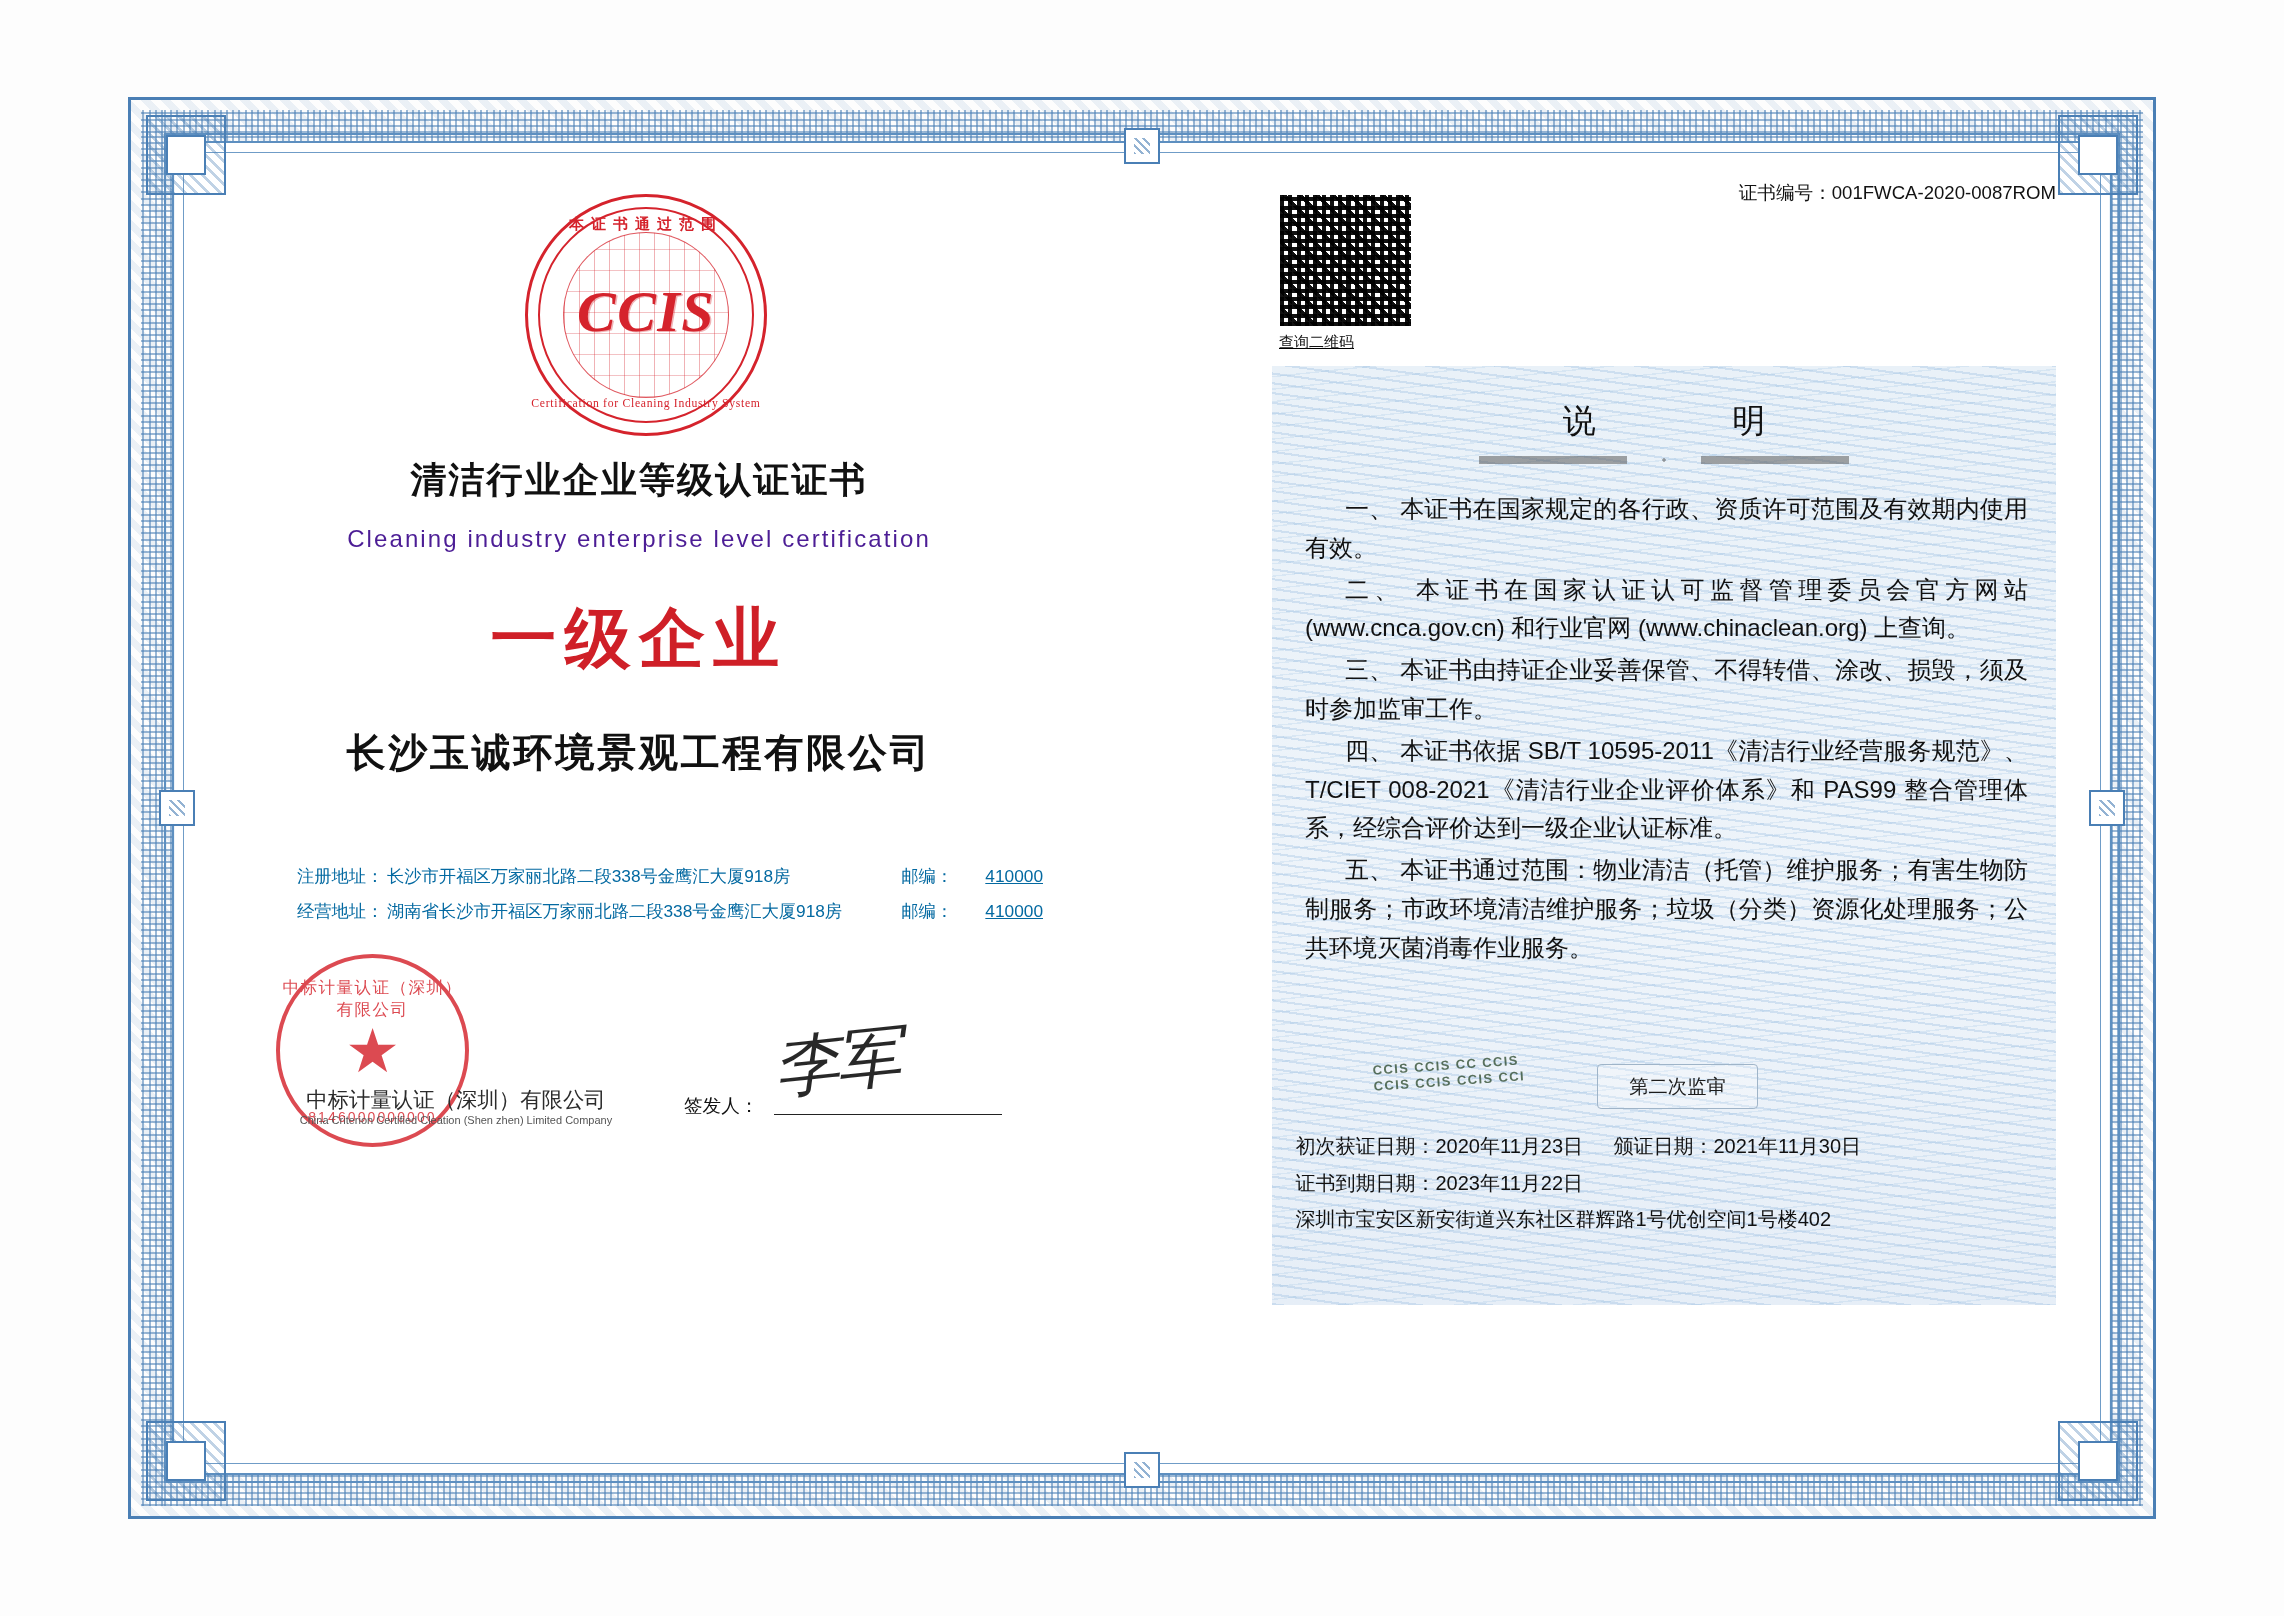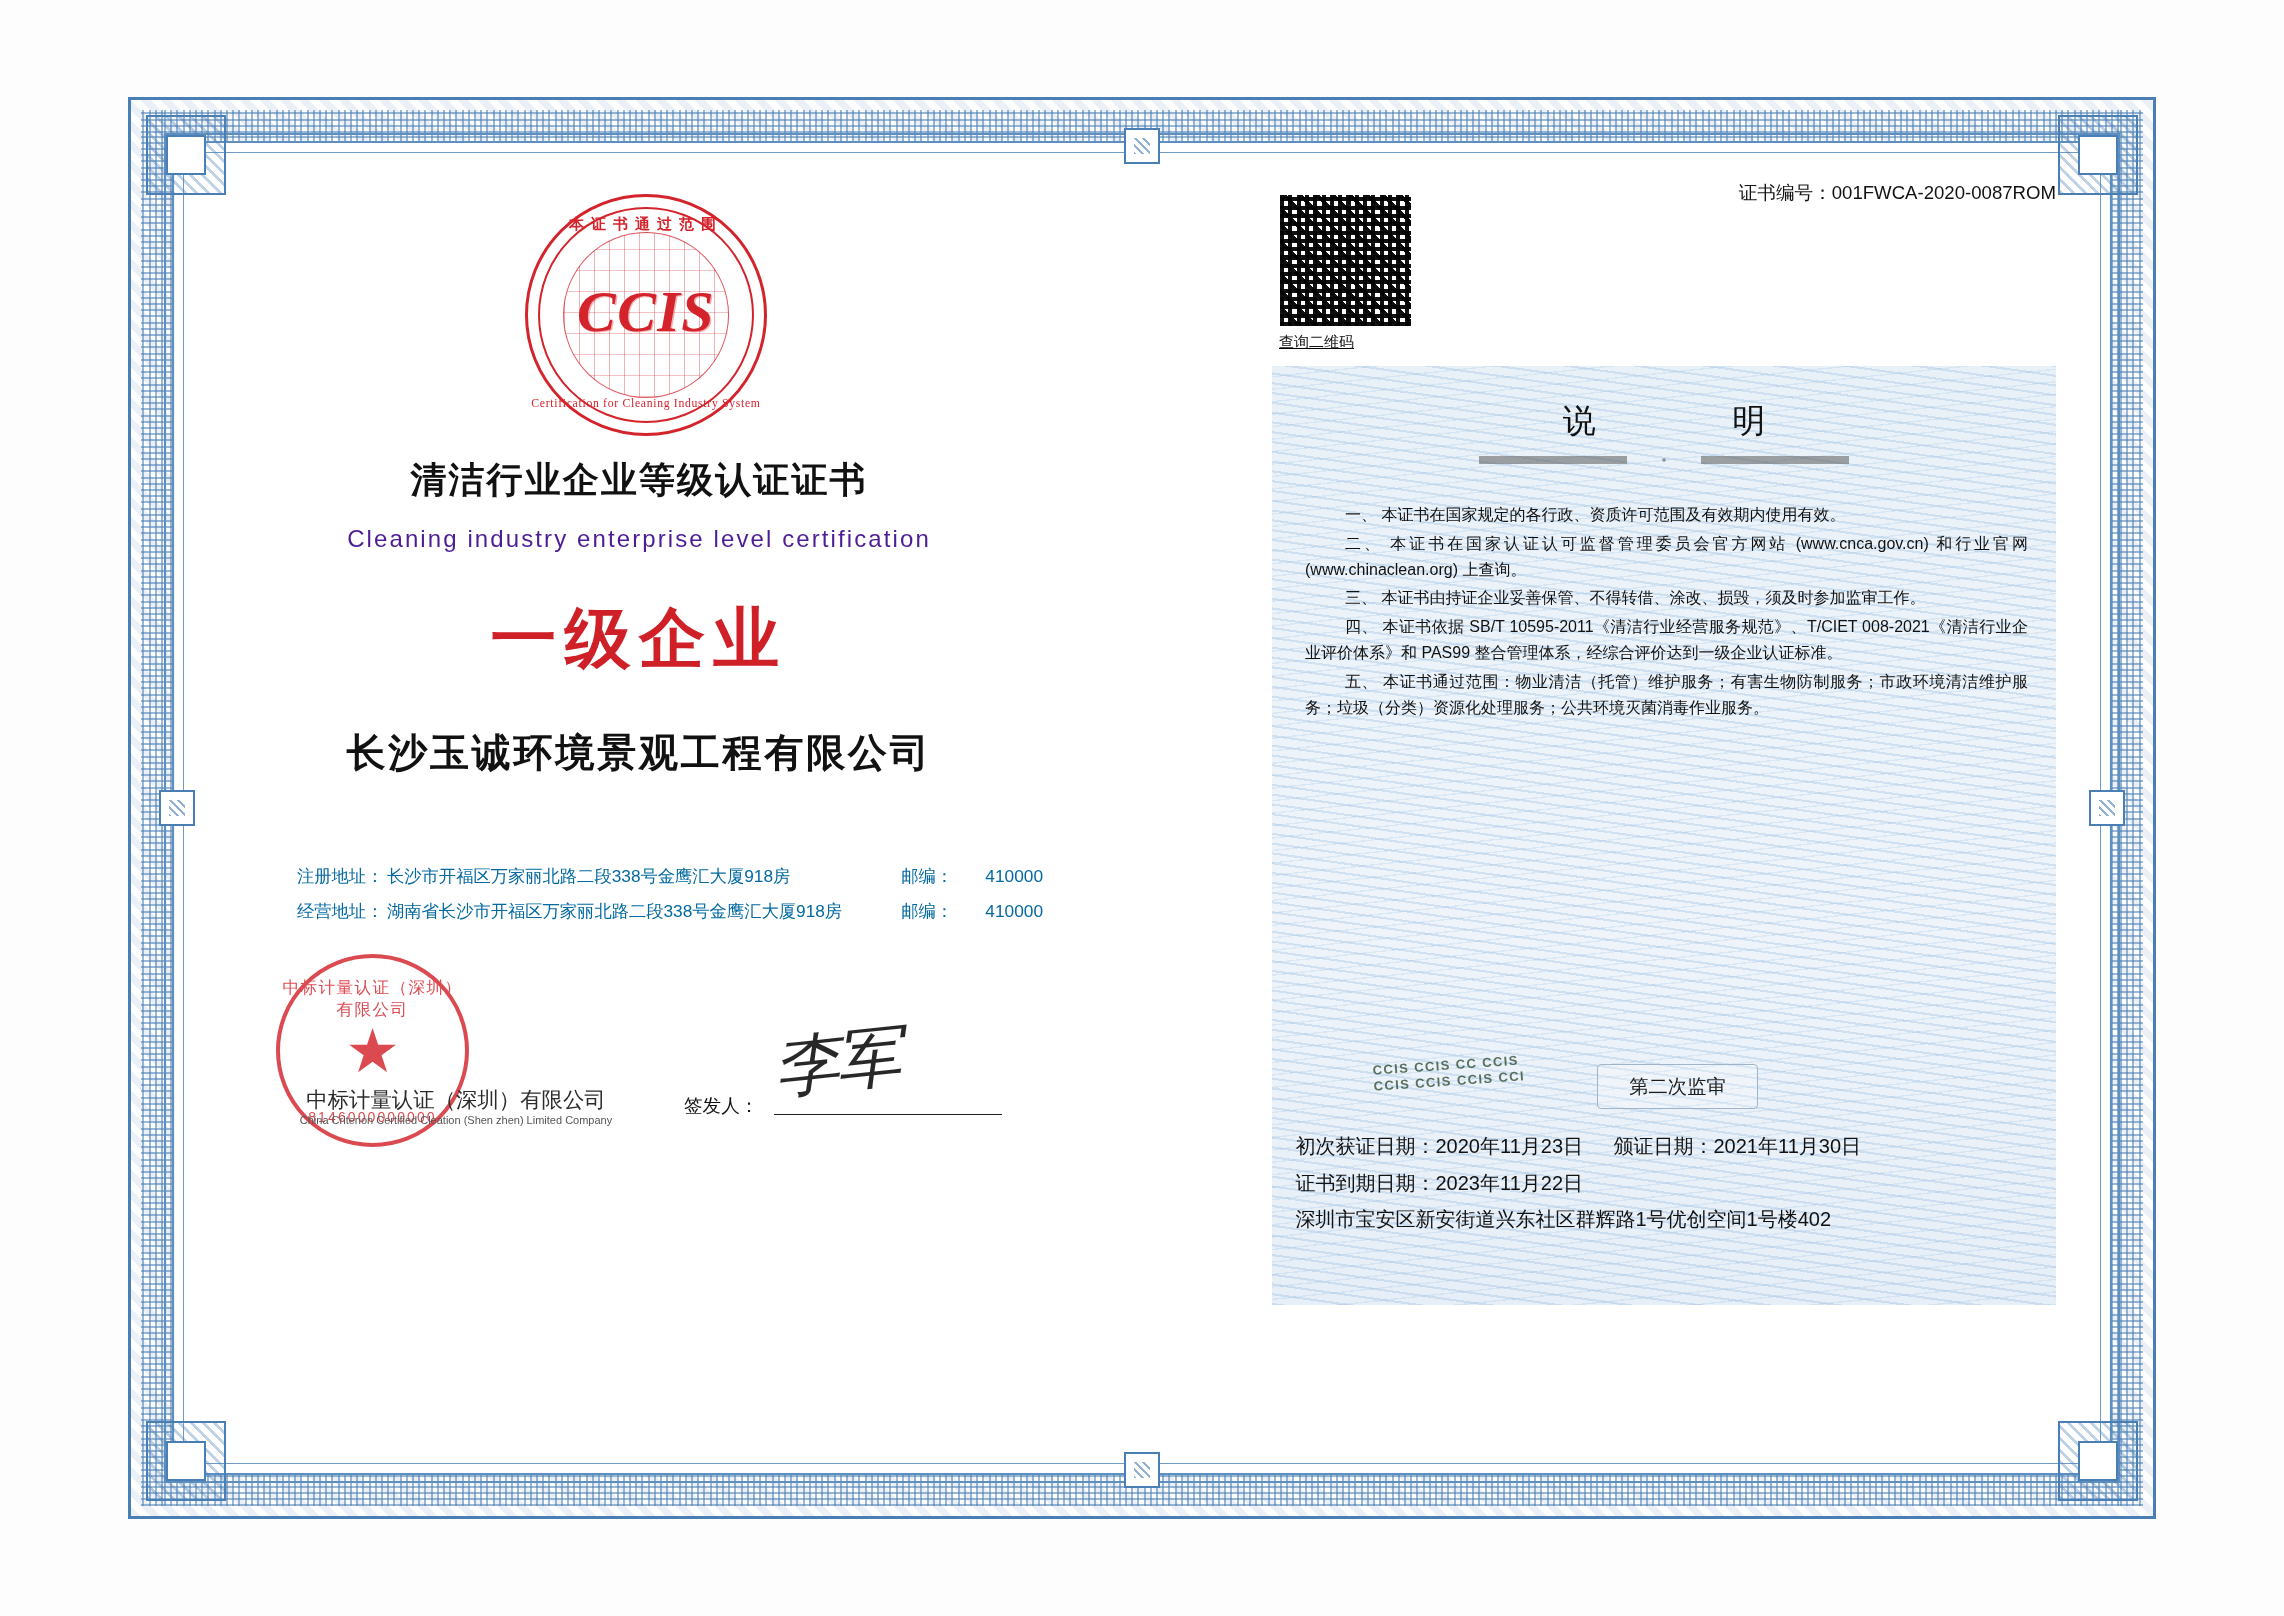--- a/index.html
+++ b/index.html
@@ -196,21 +196,21 @@
   }
   .addr-row {
     display: flex;
     align-items: baseline;
     margin-bottom: 11px;
     white-space: nowrap;
   }
   .addr-label { width: 90px; flex: 0 0 90px; }
   .addr-value { flex: 1 1 auto; }
   .addr-zip-label { width: 76px; flex: 0 0 76px; text-align: right; }
-  .addr-zip-value { width: 90px; flex: 0 0 90px; text-align: right; }
+  .addr-zip-value { width: 90px; flex: 0 0 90px; text-align: right; text-decoration: underline; }
 
   
   .company-seal {
     position: absolute;
     left: 48px; top: 774px;
     width: 193px; height: 193px;
     border-radius: 50%;
     border: 4.1px solid #d5232c;
     box-sizing: border-box;
     opacity: 0.82;
@@ -338,22 +338,22 @@
   .panel-title-rule {
     position: absolute;
     left: 207px; right: 207px; top: 90px;
     height: 8.3px;
     background:
       radial-gradient(circle at 50% 50%, rgba(80,80,80,0.55) 0 1.4px, rgba(255,255,255,0) 2.1px),
       linear-gradient(90deg, rgba(90,90,90,0.55) 0 40%, rgba(255,255,255,0) 40% 60%, rgba(90,90,90,0.55) 60% 100%);
   }
   .panel-body {
     position: absolute;
-    left: 33px; right: 28px; top: 136px;
-    font-size: 16px;
+    left: 33px; right: 28px; top: 124px;
+    font-size: 24px;
     line-height: 1.62;
     color: #111;
     text-align: justify;
   }
   .panel-body p {
     margin: 0 0 2.8px 0;
     text-indent: 40px;
   }
 
   .audit-seal {

